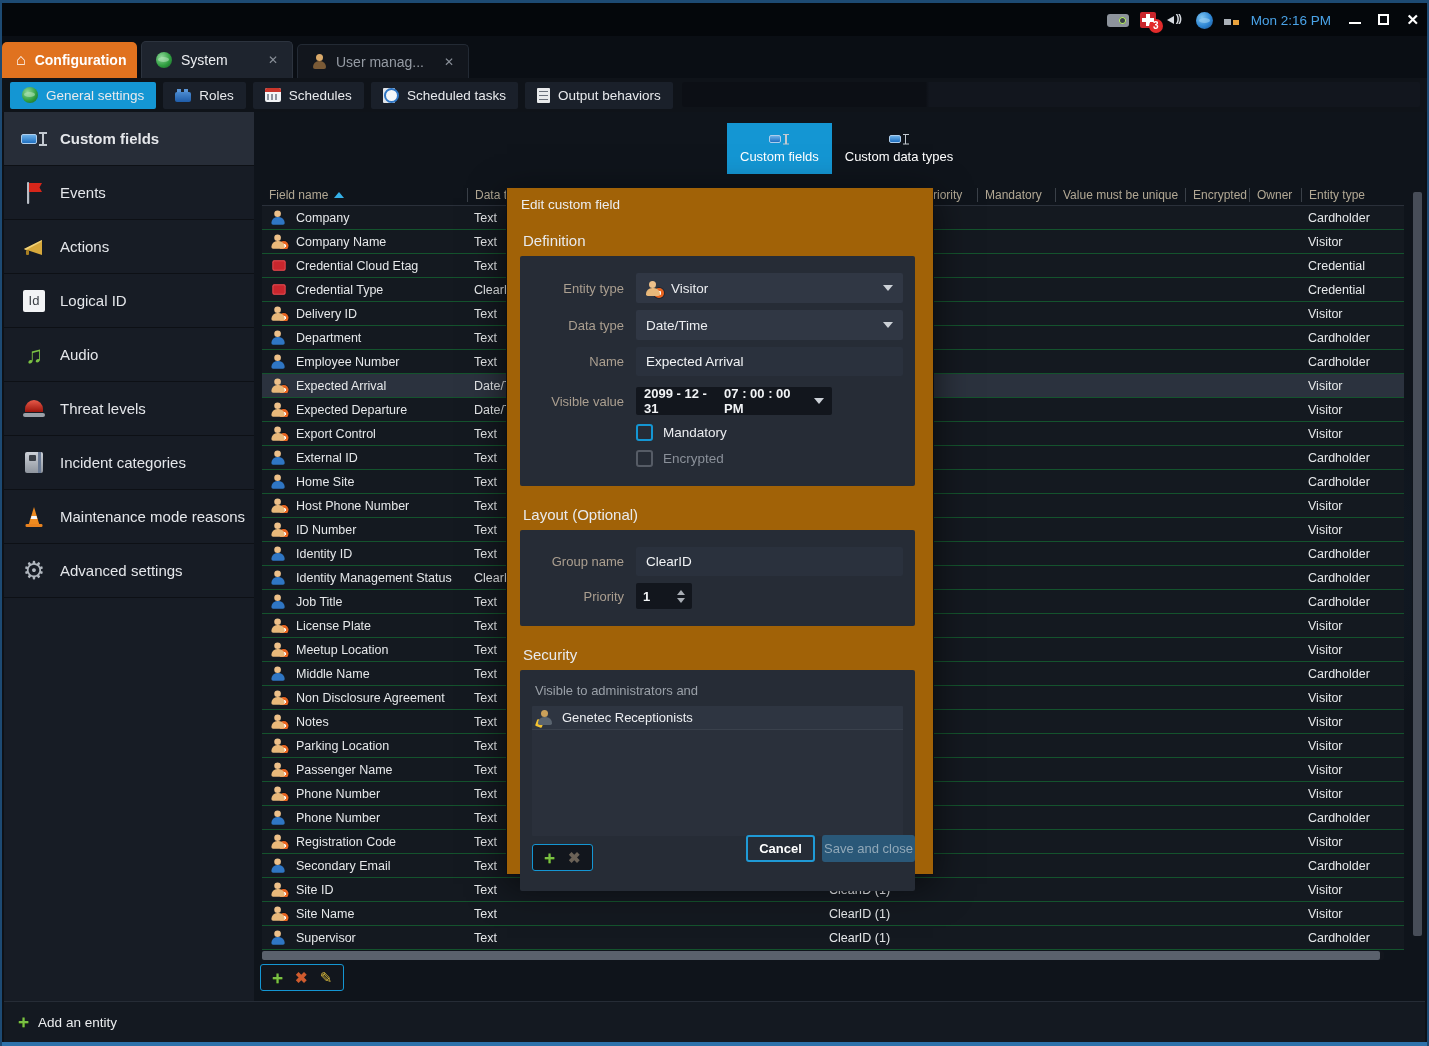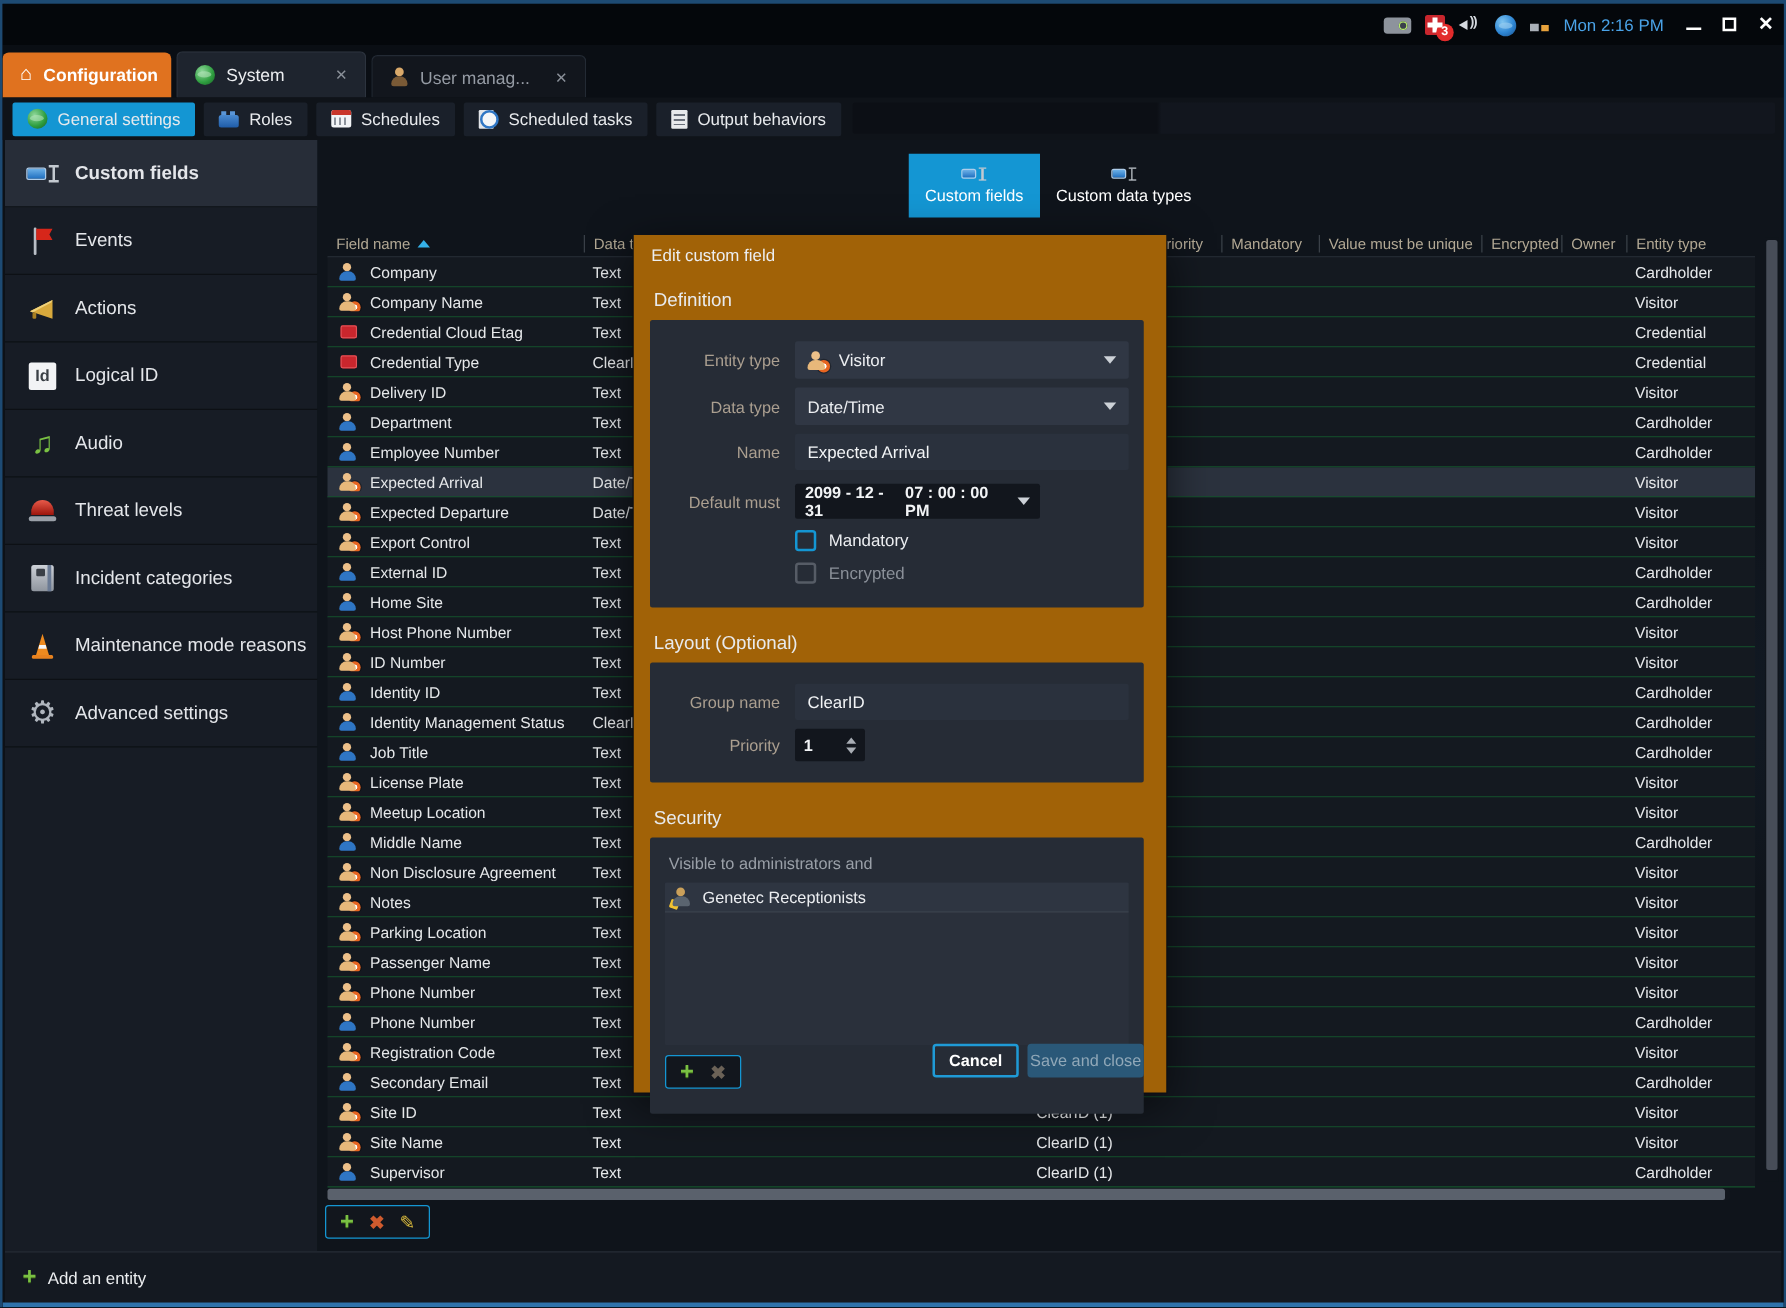--- a/index.html
+++ b/index.html
@@ -72,21 +72,21 @@
   
   .sidebar{position:absolute;top:109px;left:2px;width:250px;bottom:45px;background:#171c25;}
   .side-item{height:54px;display:flex;align-items:center;gap:4px;padding-left:8px;border-bottom:1px solid #0d1015;color:#e4e6ea;font-size:15px;}
   .side-item.sel{background:#272d38;font-weight:bold;}
   .side-ic{width:44px;height:30px;display:flex;align-items:center;justify-content:center;flex:none;}
   .cf-ic{display:inline-flex;align-items:center;gap:2px;}
   .cf-ic .bar{width:16px;height:10px;background:linear-gradient(#6db1e8,#1f6fc0);border:1px solid #aecdeb;border-radius:2px;}
   .cf-ic .beam{width:8px;height:14px;position:relative;}
   .cf-ic .beam::before{content:"";position:absolute;left:3px;top:1px;bottom:1px;width:2px;background:#c3c9d0;}
   .cf-ic .beam::after{content:"";position:absolute;left:0;right:0;top:0;height:2px;background:#c3c9d0;box-shadow:0 12px 0 #c3c9d0;}
-  .id-ic{width:22px;height:22px;background:#f2f3f5;border-radius:2px;color:#3a3f45;font-weight:bold;font-size:13px;display:flex;align-items:center;justify-content:center;text-align:center;}
+  .id-ic{width:22px;height:22px;background:#f2f3f5;border-radius:2px;color:#3a3f45;font-weight:normal;font-size:13px;display:flex;align-items:center;justify-content:center;text-align:center;}
   .audio-ic{color:#7ac143;font-size:24px;line-height:24px;}
   .siren-ic{position:relative;width:22px;height:17px;}
   .siren-ic::before{content:"";position:absolute;left:2px;top:0;width:18px;height:12px;border-radius:9px 9px 0 0;background:linear-gradient(#e85a4a,#9c150c);}
   .siren-ic::after{content:"";position:absolute;left:0;bottom:0;width:22px;height:4px;border-radius:2px;background:#9aa0a8;}
   .book-ic{position:relative;width:18px;height:21px;background:linear-gradient(#cdd1d8,#8f959e);border-radius:2px;}
   .book-ic::before{content:"";position:absolute;right:2px;top:0;bottom:0;width:3px;background:#6a7a94;}
   .book-ic::after{content:"";position:absolute;left:4px;top:3px;width:7px;height:6px;background:#3a3f47;border-radius:1px;}
   .gear-ic{color:#b0b6be;font-size:25px;line-height:25px;}
   
   .ei{position:relative;width:16px;height:15px;display:inline-block;flex:none;}
@@ -917,21 +917,21 @@
           <span class="caret"></span>
         </div>
       </div>
       <div class="frow">
         <span class="flabel">Name</span>
         <div class="tinput">
             <span>Expected Arrival</span>
           </div>
       </div>
       <div class="frow" style="margin-top:11px;">
-        <span class="flabel">Default must</span>
+        <span class="flabel">Visible value</span>
         <div class="datebox">
           <span>2099 - 12 - 31</span>
           <span>07 : 00 : 00 PM</span>
           <span class="caret"></span>
         </div>
       </div>
       <div class="cbrow">
         <span class="cb"></span>
         <span class="cblabel">Mandatory</span>
       </div>

